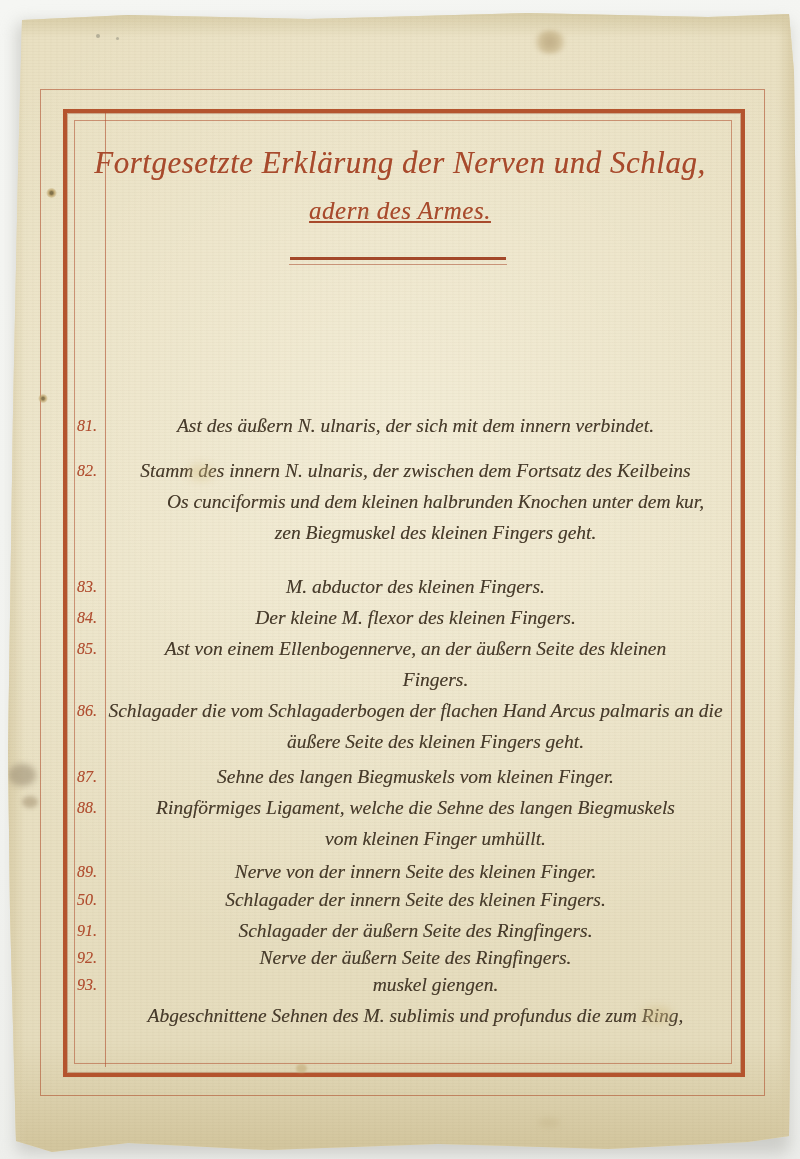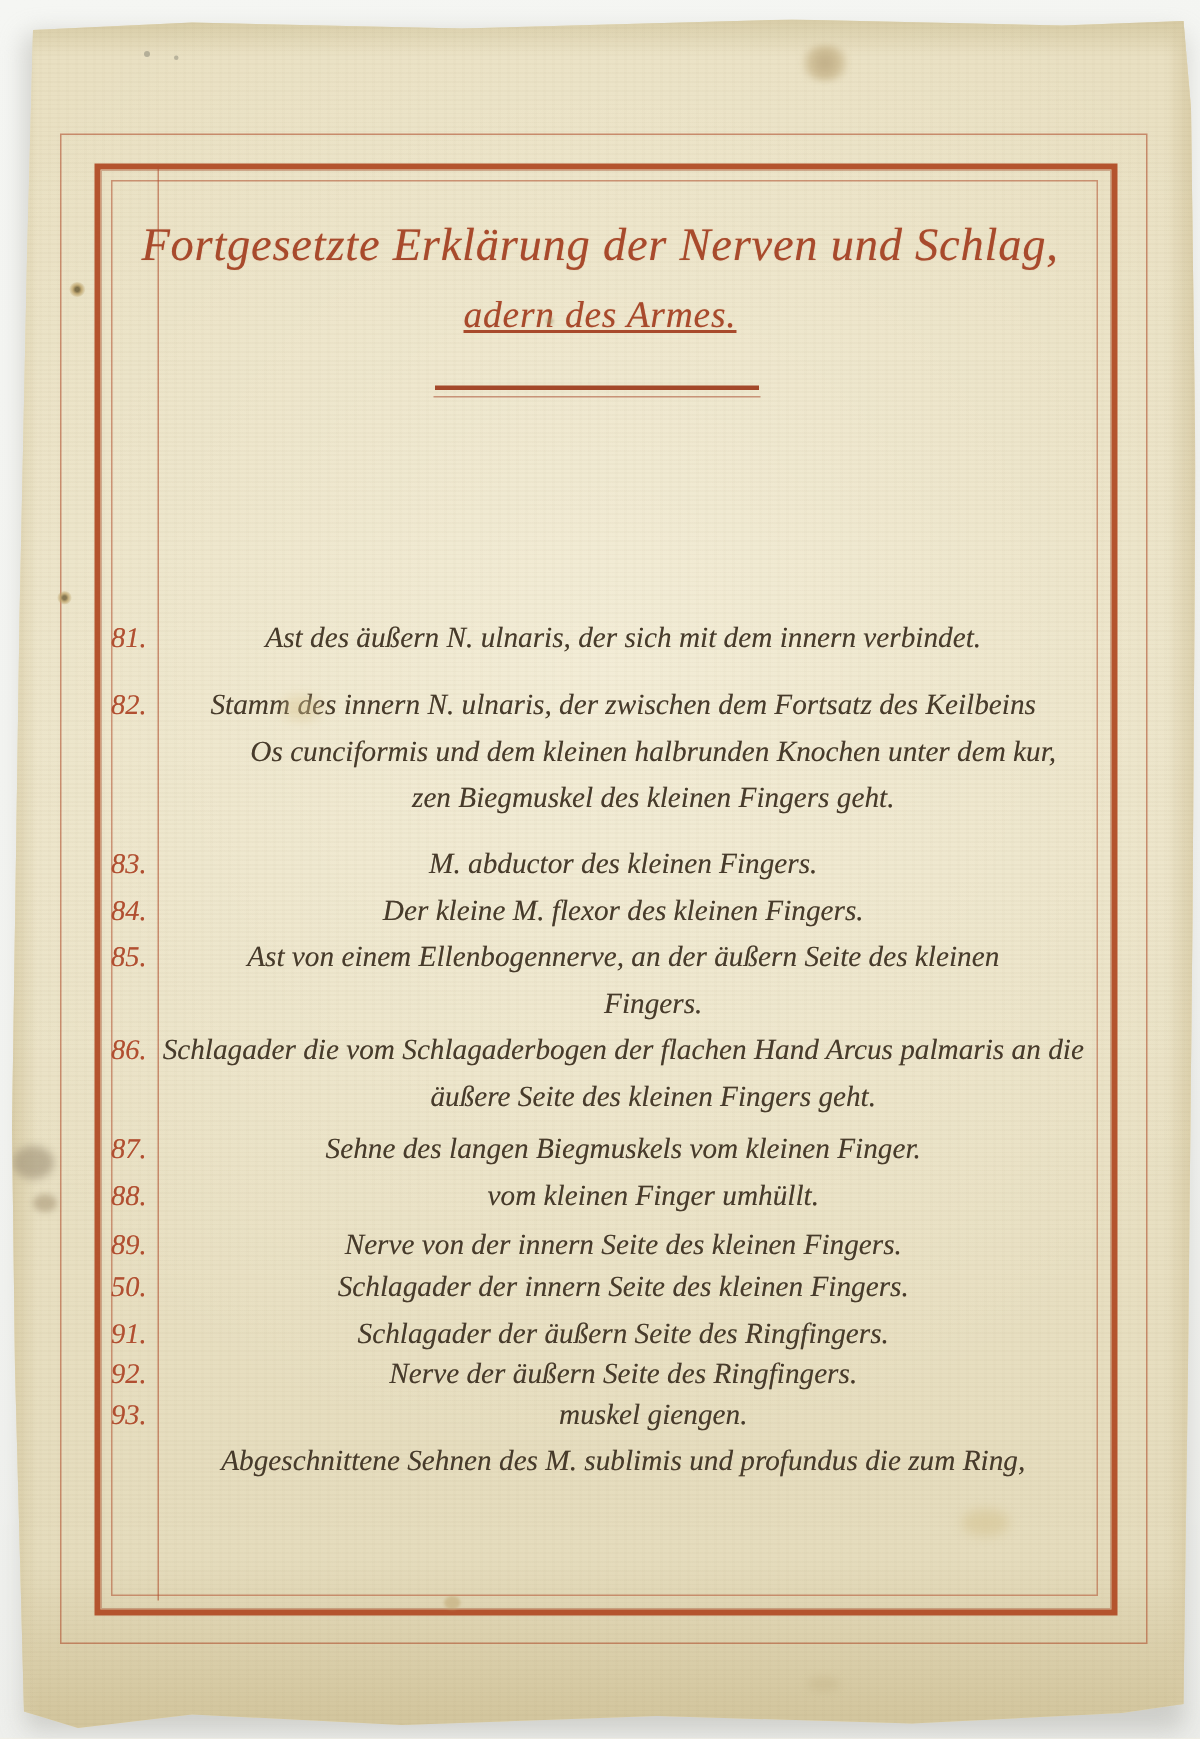--- a/index.html
+++ b/index.html
@@ -58,28 +58,28 @@
     font-size:25px;font-style:italic;line-height:38px;letter-spacing:.5px;
     text-shadow:0 0 .5px rgba(168,74,44,.5);
     text-decoration:underline;
   }
   .title-rule{position:absolute;left:282px;top:245px;width:216px;height:3px;background:#a3482a;}
   .title-rule-thin{position:absolute;left:281px;top:252px;width:218px;height:1px;background:rgba(172,82,52,.55);}
   
   .entries{position:absolute;left:66px;top:398px;width:652px;}
   .item{display:grid;grid-template-columns:23px 1fr;column-gap:8px;}
   .num{
-    color:#b14f31;font-style:italic;font-size:19px;line-height:31px;
+    color:#b14f31;font-style:italic;font-size:16px;line-height:31px;
     text-align:right;text-shadow:0 0 .4px rgba(177,79,49,.5);
   }
   .txt{color:#473b2b;font-style:italic;font-size:19.5px;line-height:31px;}
   .txt .line{white-space:nowrap;text-shadow:0 0 .4px rgba(70,58,40,.45);text-align:center;}
   .txt .cont{padding-left:40px;}
   .item:nth-child(2){margin-top:14px}
-  .item:nth-child(3){margin-top:13px}
+  .item:nth-child(3){margin-top:23px}
   .item:nth-child(7){margin-top:4px}
   .item:nth-child(9){margin-top:2px}
   .item:nth-child(10){margin-top:-3px}
   .item:nth-child(12){margin-top:-4px}
   .item:nth-child(13){margin-top:-4px}
   
   .stain{position:absolute;border-radius:50%;pointer-events:none;}
   .s1{left:524px;top:18px;width:36px;height:24px;background:radial-gradient(circle,#ab9468 0%,#c3af82 45%,rgba(195,175,130,0) 75%);filter:blur(2px);opacity:.65;}
   .s2{left:88px;top:22px;width:4px;height:4px;background:#8a8878;opacity:.55;}
   .s3{left:108px;top:25px;width:3px;height:3px;background:#8a8878;opacity:.5;}
@@ -163,28 +163,29 @@
   <div class="item">
     <div class="num">87.</div>
     <div class="txt">
           <div class="line">Sehne des langen Biegmuskels vom kleinen Finger.</div>
         </div>
   </div>
 
   <div class="item">
     <div class="num">88.</div>
     <div class="txt">
+          <div class="line">Ringförmiges Ligament, welche die Sehne des langen Biegmuskels</div>
           <div class="line cont">vom kleinen Finger umhüllt.</div>
         </div>
   </div>
 
   <div class="item">
     <div class="num">89.</div>
     <div class="txt">
-          <div class="line">Nerve von der innern Seite des kleinen Fingers.</div>
+          <div class="line">Nerve von der innern Seite des kleinen Finger.</div>
         </div>
   </div>
 
   <div class="item">
     <div class="num">50.</div>
     <div class="txt">
           <div class="line">Schlagader der innern Seite des kleinen Fingers.</div>
         </div>
   </div>
 

